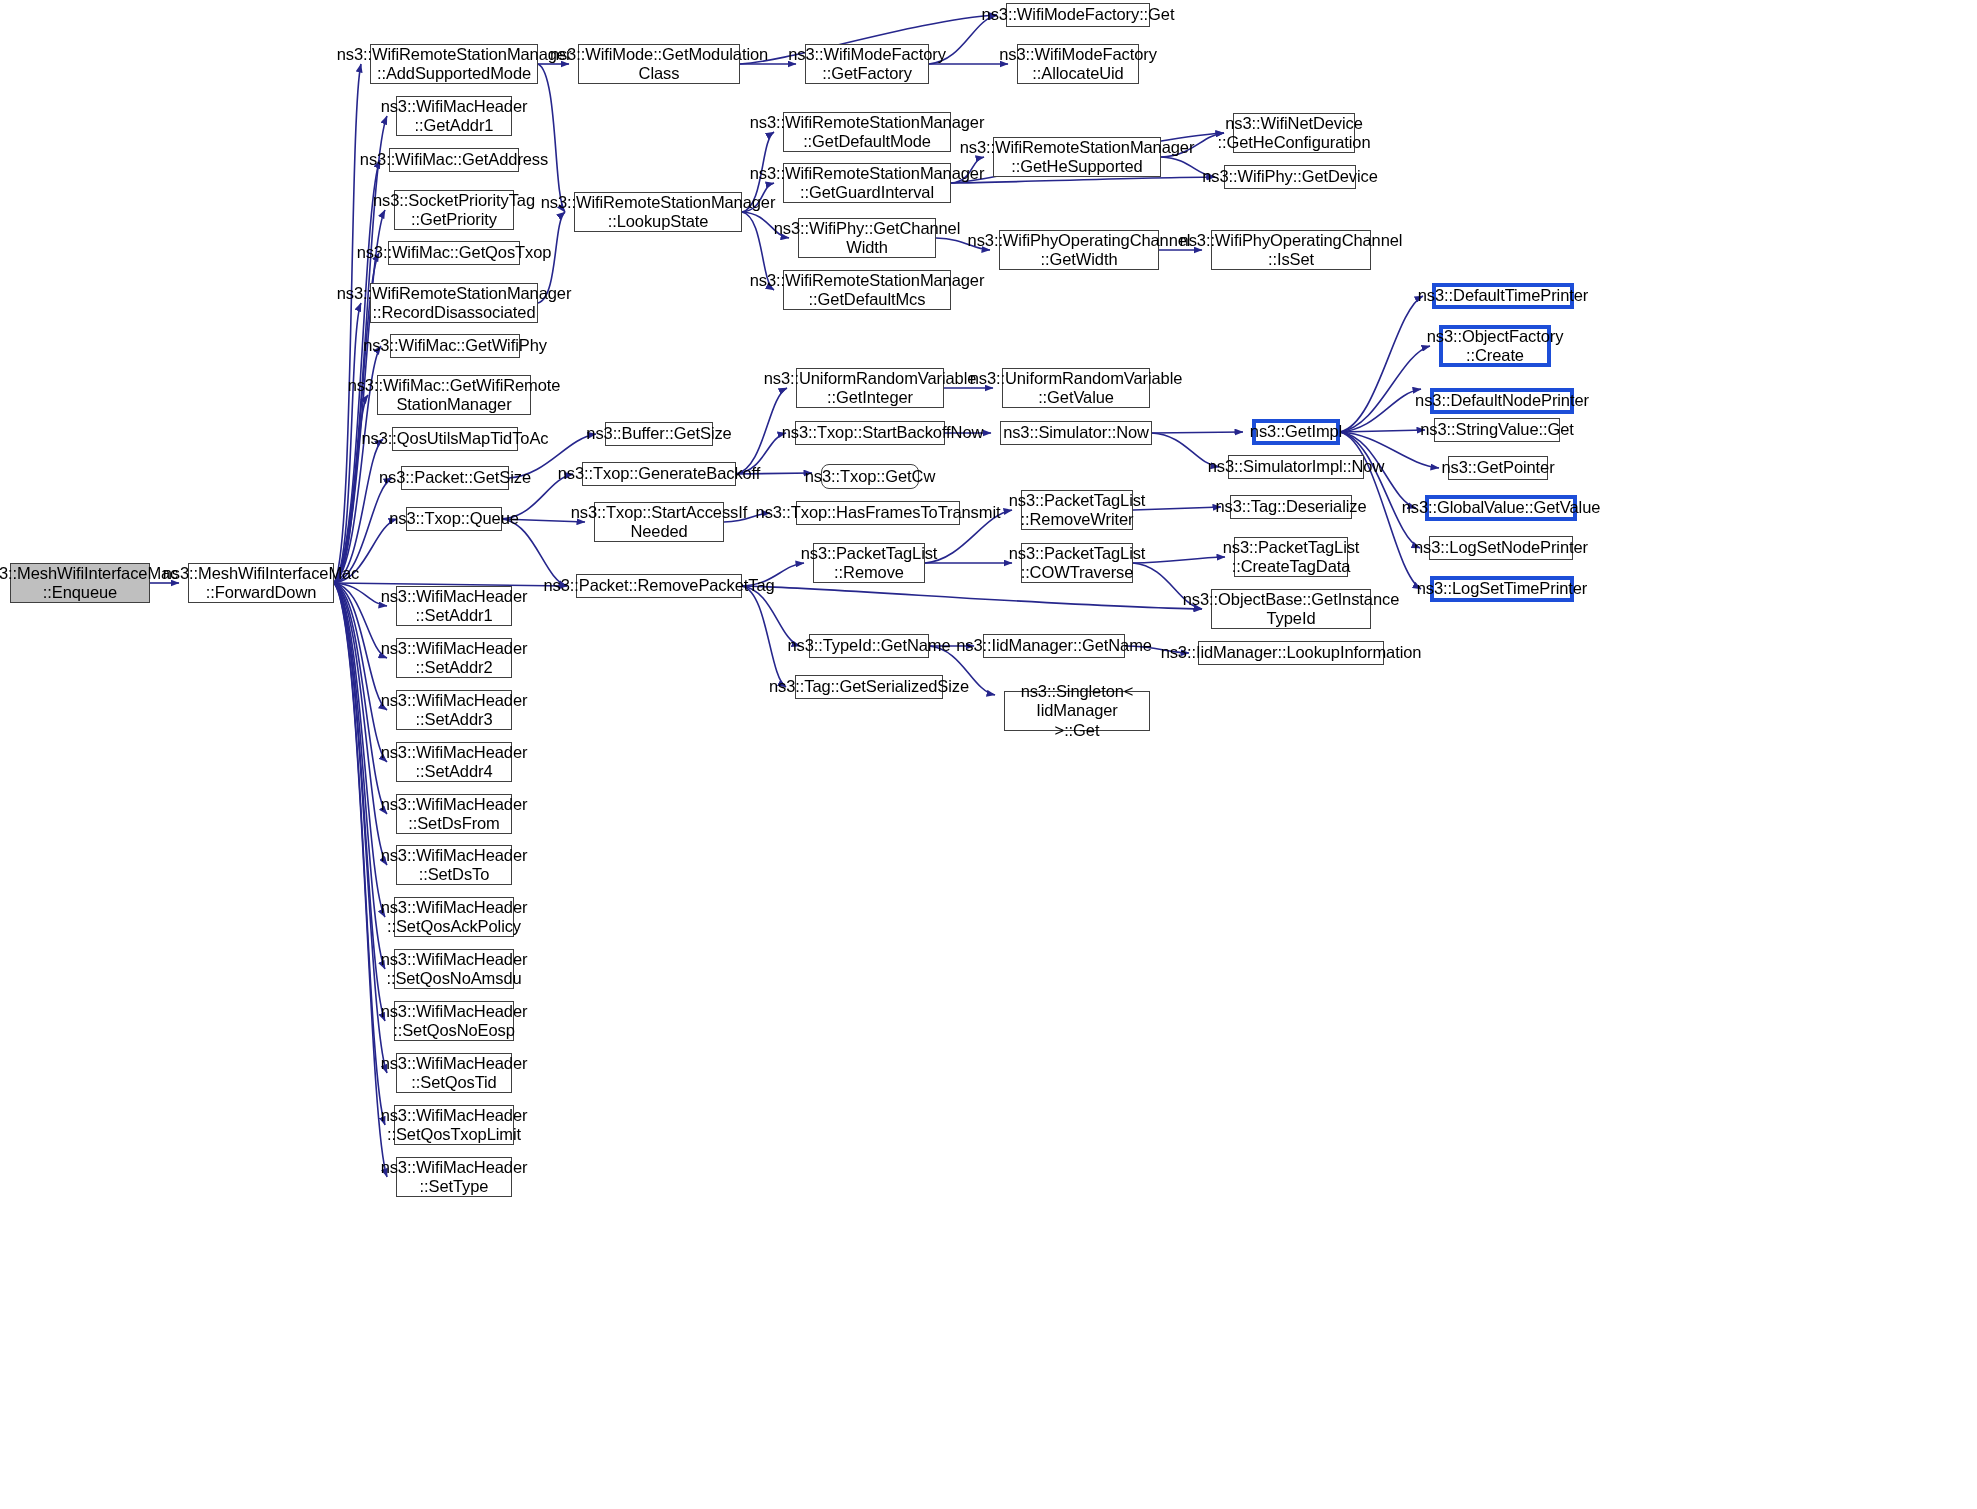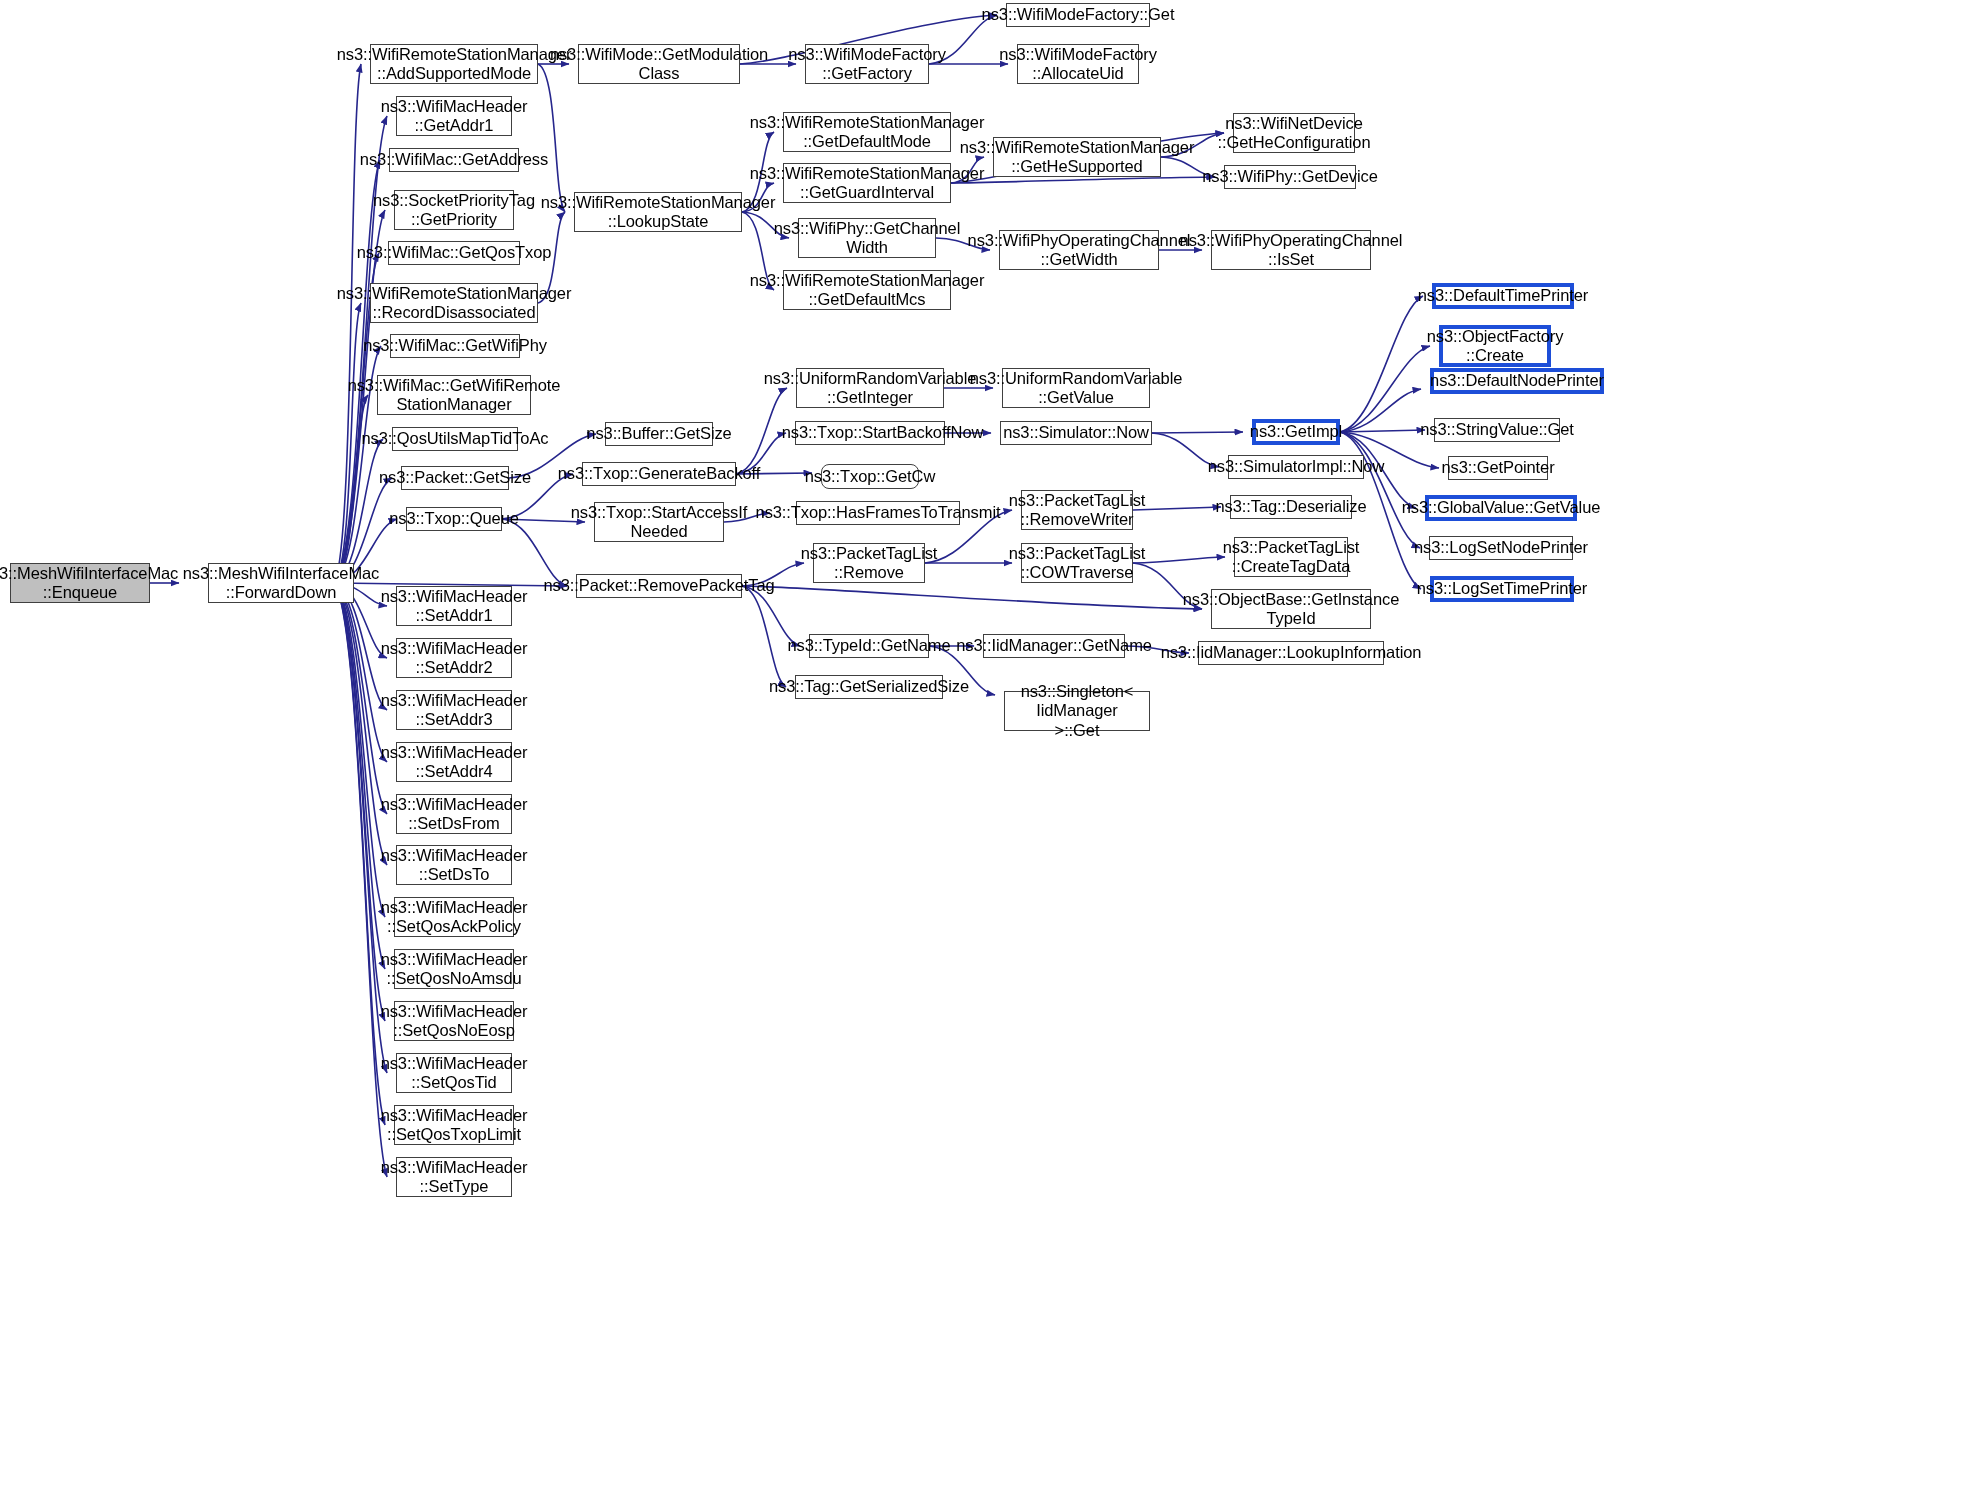--- a/index.html
+++ b/index.html
@@ -97,21 +97,21 @@
         <path d="M1133,563 C1172.052795031056,562.64 1193.7,557.6 1225,557" marker-end="url(#ah)"></path>
         <path d="M1133,563 C1167.598,565.76 1177.6,604.4 1202,609" marker-end="url(#ah)"></path>
         <path d="M929,646 L974,646" marker-end="url(#ah)"></path>
         <path d="M929,646 C962.575,648.94 971.5,690.1 995,695" marker-end="url(#ah)"></path>
         <path d="M1125,646 C1157.893,646.42 1166.1,652.3 1189,653" marker-end="url(#ah)"></path>
       </g>
   </svg>
   <div id="nodes">
       <div class="node root" style="left: 10px; top: 563px; width: 140px; height: 40px;">ns3::MeshWifiInterfaceMac
 ::Enqueue</div>
-      <div class="node" style="left: 188px; top: 563px; width: 146px; height: 40px; margin-left: 20px;">ns3::MeshWifiInterfaceMac
+      <div class="node" style="left: 188px; top: 563px; width: 146px; height: 40px;">ns3::MeshWifiInterfaceMac
 ::ForwardDown</div>
       <div class="node" style="left: 370px; top: 44px; width: 168px; height: 40px;">ns3::WifiRemoteStationManager
 ::AddSupportedMode</div>
       <div class="node" style="left: 396px; top: 96px; width: 116px; height: 40px;">ns3::WifiMacHeader
 ::GetAddr1</div>
       <div class="node" style="left: 389px; top: 148px; width: 130px; height: 24px;">ns3::WifiMac::GetAddress</div>
       <div class="node" style="left: 394px; top: 190px; width: 120px; height: 40px;">ns3::SocketPriorityTag
 ::GetPriority</div>
       <div class="node" style="left: 388px; top: 241px; width: 132px; height: 24px;">ns3::WifiMac::GetQosTxop</div>
       <div class="node" style="left: 370px; top: 283px; width: 168px; height: 40px;">ns3::WifiRemoteStationManager
@@ -200,20 +200,20 @@
       <div class="node" style="left: 1228px; top: 455px; width: 136px; height: 24px;">ns3::SimulatorImpl::Now</div>
       <div class="node" style="left: 1230px; top: 495px; width: 122px; height: 24px;">ns3::Tag::Deserialize</div>
       <div class="node" style="left: 1234px; top: 537px; width: 114px; height: 40px;">ns3::PacketTagList
 ::CreateTagData</div>
       <div class="node" style="left: 1211px; top: 589px; width: 160px; height: 40px;">ns3::ObjectBase::GetInstance
 TypeId</div>
       <div class="node" style="left: 1198px; top: 641px; width: 186px; height: 24px; text-align: center;">ns3::IidManager::LookupInformation</div>
       <div class="node red" style="left: 1432px; top: 283px; width: 142px; height: 26px;">ns3::DefaultTimePrinter</div>
       <div class="node red" style="left: 1439px; top: 325px; width: 112px; height: 42px;">ns3::ObjectFactory
 ::Create</div>
-      <div class="node red" style="left: 1430px; top: 368px; width: 174px; height: 26px;">ns3::DefaultNodePrinter</div>
+      <div class="node red" style="left: 1430px; top: 388px; width: 144px; height: 26px;">ns3::DefaultNodePrinter</div>
       <div class="node" style="left: 1434px; top: 418px; width: 126px; height: 24px;">ns3::StringValue::Get</div>
       <div class="node" style="left: 1448px; top: 456px; width: 100px; height: 24px;">ns3::GetPointer</div>
       <div class="node red" style="left: 1425px; top: 495px; width: 152px; height: 26px;">ns3::GlobalValue::GetValue</div>
       <div class="node" style="left: 1429px; top: 536px; width: 144px; height: 24px;">ns3::LogSetNodePrinter</div>
       <div class="node red" style="left: 1430px; top: 576px; width: 144px; height: 26px;">ns3::LogSetTimePrinter</div>
     </div>
 </div>
 
 </body></html>

